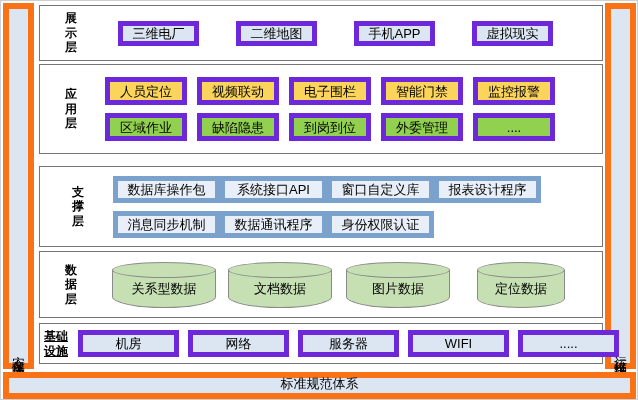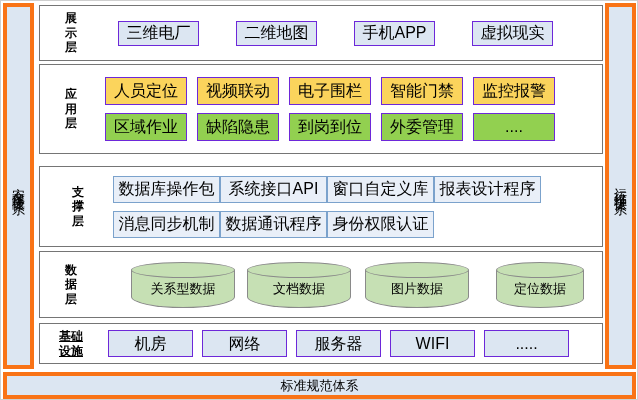--- a/index.html
+++ b/index.html
@@ -4,22 +4,22 @@
 <style>
   * { box-sizing: border-box; margin: 0; padding: 0; }
   html,body { background:#fff; }
   body { font-family: "Liberation Sans", "DejaVu Sans", sans-serif; color:#000; }
   .canvas {
     position: relative; width: 638px; height: 400px;
     background: #ffffff; border: 1px solid #cfcfcf; overflow: hidden;
   }
   
   .pillar {
-    position: absolute; background: #dce6f2; border: 4px solid #f97316;
-    display: flex; align-items: center; justify-content: center;
+    position: absolute; background: #dce6f2; border: 6px solid #f97316;
+    display: flex; align-items: flex-end; justify-content: center;
   }
   .pillar-left  { left: 2px;  top: 2px; width: 31px; height: 366px; }
   .pillar-right { left: 604px; top: 2px; width: 31px; height: 366px; }
   .pillar-bottom{ left: 2px; top: 371px; width: 633px; height: 27px; }
   .vtext {
     writing-mode: vertical-lr; text-orientation: upright;
     font-size: 13px; letter-spacing: 3px; line-height: 1;
   }
   .pillar-bottom .htext { font-size: 13px; }
   
@@ -41,46 +41,46 @@
   .w1 { width: 16px; }   
   .w2 { width: 32px; text-decoration: underline; }   
   .panel-content {
     flex: 1; display: flex; flex-direction: column; justify-content: center;
   }
   .row { display: flex; align-items: center; }
   .gap8 > .row + .row { margin-top: 8px; }
   
   .bx {
     display: flex; align-items: center; justify-content: center;
-    font-size: 16px; line-height: 1; text-align: right;
-    border: 1px solid #6d28d9; background: #dce6f2;
+    font-size: 13px; line-height: 1; text-align: right;
+    border: 5px solid #6d28d9; background: #dce6f2;
   }
   .bx-present { width: 81px; height: 25px; }
   .row-present { padding-left: 16px; }
   .row-present .bx + .bx { margin-left: 37px; }
   .bx-app { width: 82px; height: 28px; }
   .row-app { padding-left: 3px; }
   .row-app .bx + .bx { margin-left: 10px; }
   .bx-yellow { background: #fbd45c; }
   .bx-green  { background: #92d050; }
   .bx-support { width: 107px; height: 27px; background: #e9eff8; border-color: #7ba2cc; }
   .row-support { padding-left: 4px; }
   .row-support .bx + .bx { margin-left: 0; }
-  .bx-infra { width: 85px; height: 27px; }
+  .bx-infra { width: 101px; height: 27px; }
   .row-infra { padding-left: 6px; }
   .row-infra .bx + .bx { margin-left: 9px; }
   
   .row-data { padding-left: 10px; align-items: flex-start; }
   .cylinder {
     position: relative; height: 38px; margin-top: 9px;
     background: #c6e0b4; border: 1px solid #8a8a8a; border-top: none;
     border-radius: 0 0 55px 55px / 0 0 12px 12px;
     display: flex; align-items: center; justify-content: center;
   }
-  .cyl-a { width: 104px; margin-left: 19px; } .cyl-b { width: 104px; margin-left: 12px; }
+  .cyl-a { width: 104px; } .cyl-b { width: 104px; margin-left: 12px; }
   .cyl-c { width: 104px; margin-left: 14px; } .cyl-d { width: 88px; margin-left: 27px; }
   .cyl-top {
     position: absolute; left: -1px; right: -1px; top: -8px; height: 16px;
     background: #c6e0b4; border: 1px solid #8a8a8a; border-radius: 50%;
   }
   .cyl-label { position: relative; z-index: 2; font-size: 13px; }
 </style>
 </head>
 <body>
 

